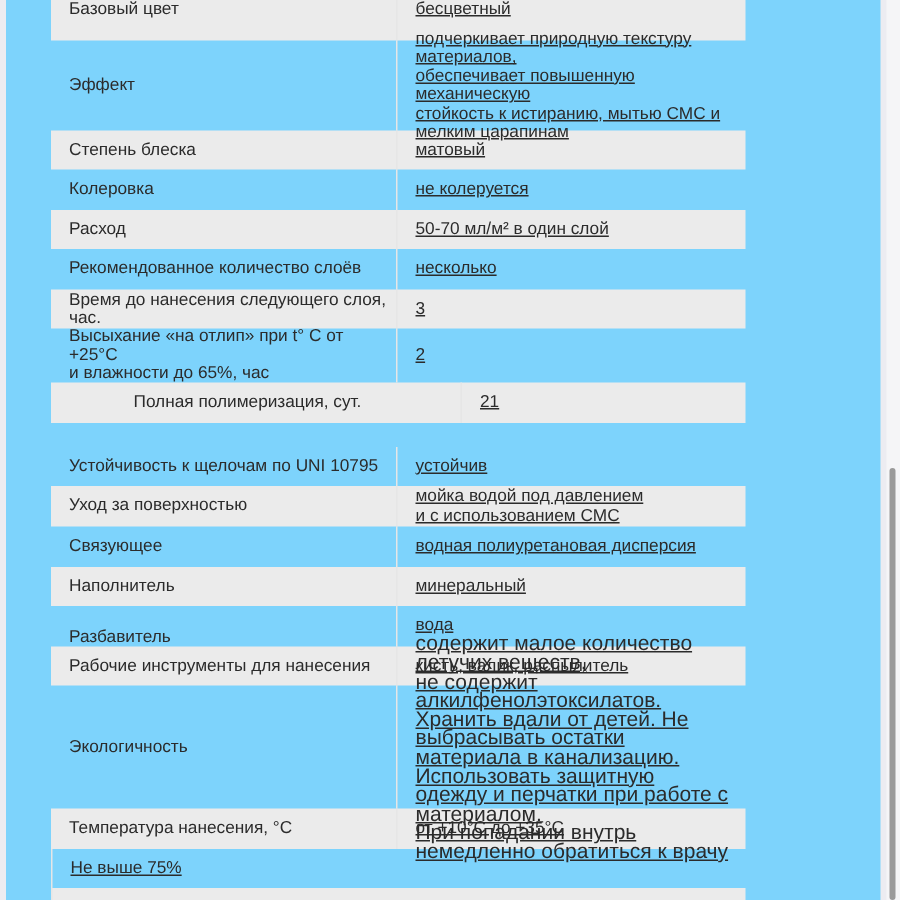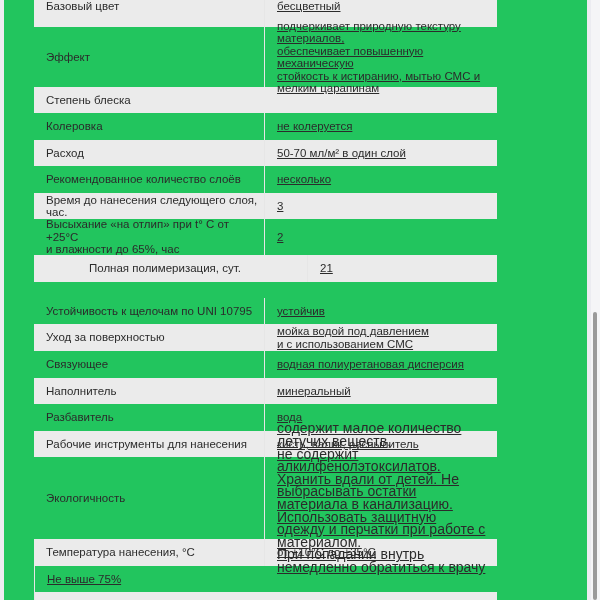--- a/index.html
+++ b/index.html
@@ -5,21 +5,21 @@
   html, body { margin:0; padding:0; }
   body {
     width:600px; height:600px; overflow:hidden;
     background:#ececf1;
     font-family:"Liberation Sans", sans-serif;
     color:#2b2b2b;
     position:relative;
   }
   .card {
     position:absolute; left:4px; top:0; width:583px; height:600px;
-    background:#22c55e;
+    background:#7dd3fc;
   }
   .table {
     position:absolute; left:30px; top:-14px; width:463px;
   }
   .row {
     display:flex; align-items:center; font-size:11.5px; line-height:12.5px;
   }
   .row.shade { background:#ebebeb; }
   .c1 { width:230px; padding-left:12px; box-sizing:border-box; }
   .c2 { flex:1; padding-left:12px; box-sizing:border-box; border-left:1px solid #e6e6e6; align-self:stretch; display:flex; align-items:center; }
@@ -47,20 +47,23 @@
         <div class="c1" style="white-space: pre-line;">Эффект</div>
         <div class="c2">
           <span class="txt">подчеркивает природную текстуру материалов,
 обеспечивает повышенную механическую
 стойкость к истиранию, мытью СМС и
 мелким царапинам</span>
         </div>
       </div>
       <div class="row shade" style="height: 26px;">
         <div class="c1" style="white-space: pre-line;">Степень блеска</div>
+        <div class="c2">
+          <span class="txt">матовый</span>
+        </div>
       </div>
       <div class="row" style="height: 27px;">
         <div class="c1" style="white-space: pre-line;">Колеровка</div>
         <div class="c2">
           <span class="txt">не колеруется</span>
         </div>
       </div>
       <div class="row shade" style="height: 26px;">
         <div class="c1" style="white-space: pre-line;">Расход</div>
         <div class="c2">
@@ -110,21 +113,21 @@
         <div class="c2">
           <span class="txt">водная полиуретановая дисперсия</span>
         </div>
       </div>
       <div class="row shade" style="height: 26px;">
         <div class="c1" style="white-space: pre-line;">Наполнитель</div>
         <div class="c2">
           <span class="txt">минеральный</span>
         </div>
       </div>
-      <div class="row" style="height: 27px;">
+      <div class="row" style="height: 27px; align-items: flex-end;">
         <div class="c1" style="white-space: pre-line;">Разбавитель</div>
         <div class="c2">
           <span class="txt">вода</span>
         </div>
       </div>
       <div class="row shade" style="height: 26px;">
         <div class="c1" style="white-space: pre-line;">Рабочие инструменты для нанесения</div>
         <div class="c2">
           <span class="txt">кисть, валик, распылитель</span>
         </div>

